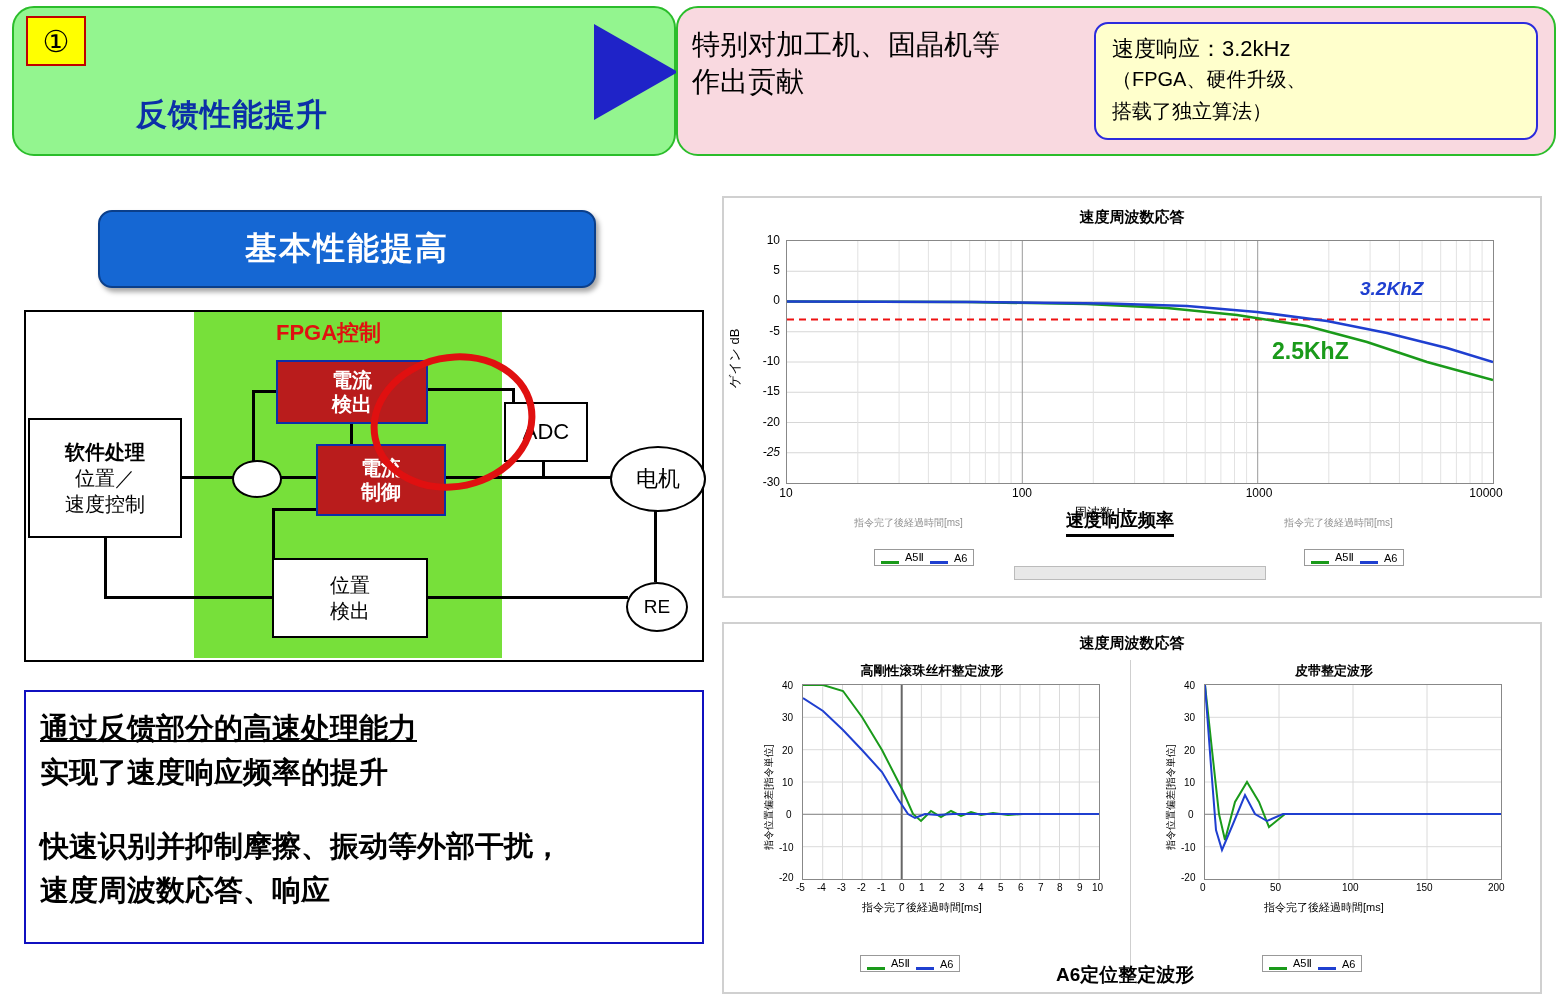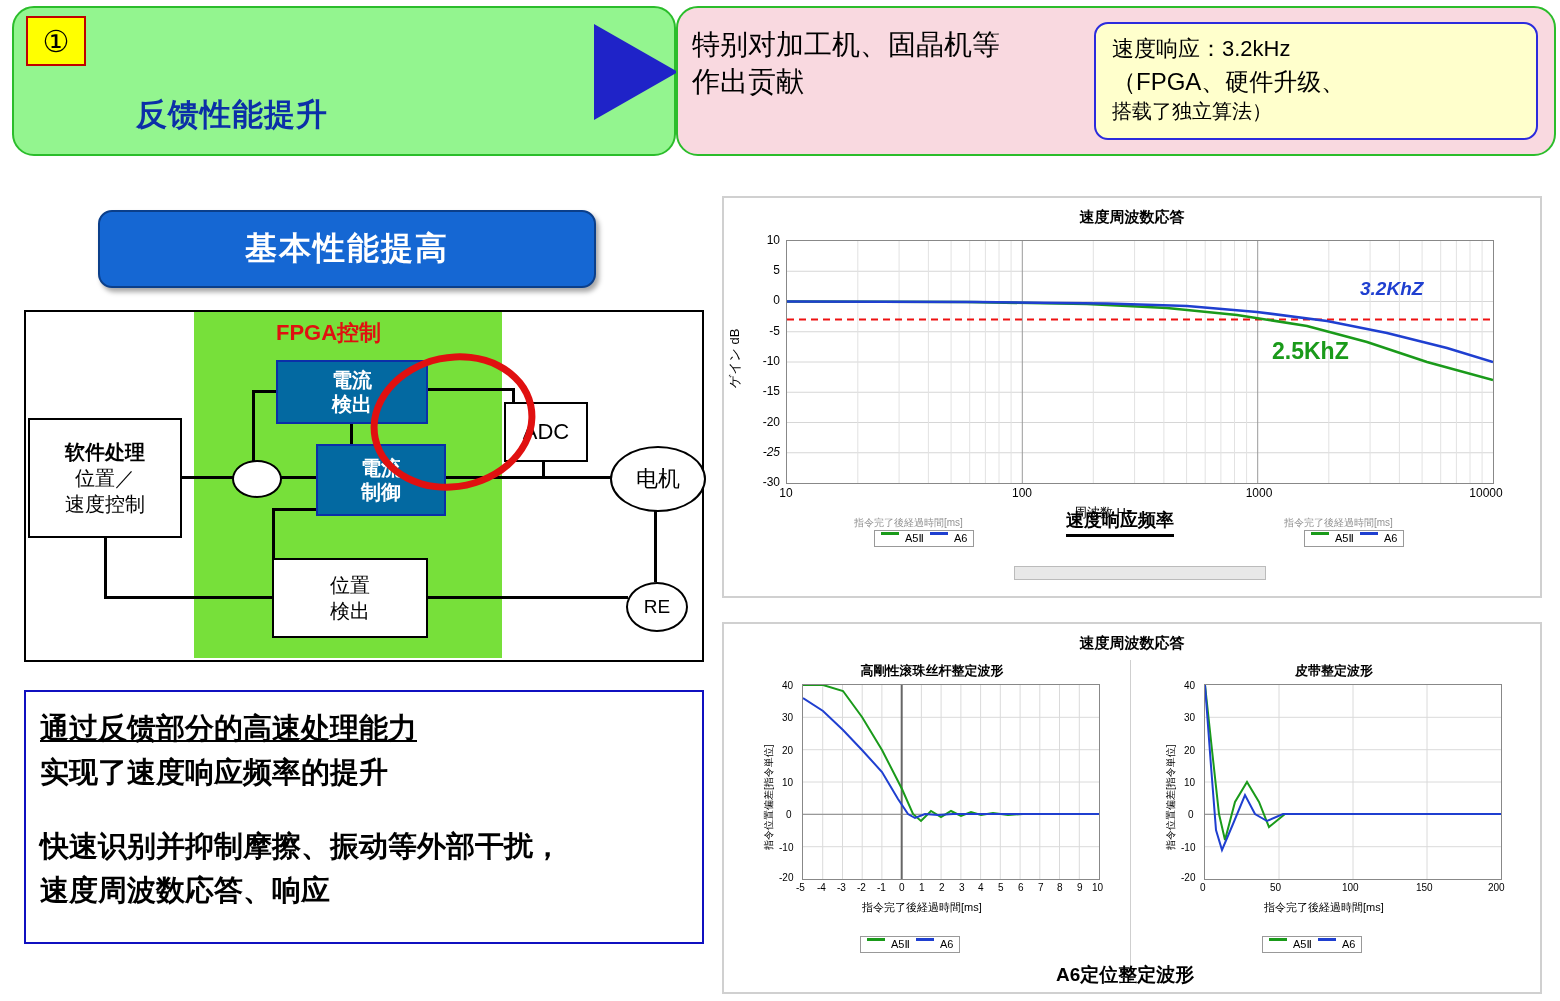--- a/index.html
+++ b/index.html
@@ -39,37 +39,37 @@
   }
   .hdr-pink-text{
     position:absolute;left:14px;top:18px;
     font-size:28px;line-height:37px;color:#000;
   }
   .hdr-yellow{
     position:absolute;left:1086px;top:16px;width:440px;height:114px;
     background:#ffffcc;border:2px solid #2b2bdd;border-radius:14px;
   }
   .hdr-yellow-l1{position:absolute;left:16px;top:10px;font-size:22px;color:#000;}
-  .hdr-yellow-l2{position:absolute;left:16px;top:42px;font-size:24px;color:#000;}
+  .hdr-yellow-l2{position:absolute;left:16px;top:42px;font-size:20px;color:#000;}
   .hdr-yellow-l3{position:absolute;left:16px;top:74px;font-size:20px;color:#000;}
 
   
   .blue-pill{
     position:absolute;left:98px;top:210px;width:494px;height:74px;
     background:#1567d3;border:2px solid #0b3f8a;border-radius:14px;
     box-shadow:3px 4px 5px rgba(0,0,0,.35);
     display:flex;align-items:center;justify-content:center;
     color:#fff;font-size:32px;font-weight:bold;letter-spacing:2px;
   }
 
   .blockdiag{position:absolute;left:24px;top:310px;width:676px;height:348px;
              border:2px solid #000;background:#fff;}
   .bd-green{position:absolute;left:168px;top:0px;width:308px;height:346px;background:#77e03a;}
   .bd-fpga{position:absolute;left:250px;top:6px;font-size:22px;font-weight:bold;color:#e01010;}
-  .bd-box{position:absolute;background:#0369a1;border:2px solid #0b2fa8;color:#fff;
+  .bd-box{position:absolute;background:#b91c1c;border:2px solid #0b2fa8;color:#fff;
           display:flex;flex-direction:column;align-items:center;justify-content:center;
           font-size:20px;font-weight:bold;line-height:24px;}
   .bd-cur-det{left:250px;top:48px;width:148px;height:60px;}
   .bd-cur-ctl{left:290px;top:132px;width:126px;height:68px;}
   .bd-white{position:absolute;background:#fff;border:2px solid #000;
             display:flex;flex-direction:column;align-items:center;justify-content:center;
             font-size:20px;line-height:26px;}
   .bd-soft{left:2px;top:106px;width:150px;height:116px;}
   .bd-adc{left:478px;top:90px;width:80px;height:56px;font-size:22px;}
   .bd-pos{left:246px;top:246px;width:152px;height:76px;}
@@ -95,21 +95,21 @@
   .chart-top{position:absolute;left:722px;top:196px;width:816px;height:398px;
              border:2px solid #d0d0d0;background:#fff;}
   .chart-bot{position:absolute;left:722px;top:622px;width:816px;height:368px;
              border:2px solid #d0d0d0;background:#fff;}
   .ct-title{position:absolute;width:100%;top:10px;text-align:center;font-size:15px;font-weight:bold;color:#000;}
   .plotbox{position:absolute;border:1px solid #888;background:#fff;}
   .ylab{position:absolute;font-size:12px;color:#000;text-align:right;}
   .xlab{position:absolute;font-size:12px;color:#000;text-align:center;}
   .axis-title{position:absolute;font-size:13px;color:#000;}
   .leg{position:absolute;border:1px solid #999;background:#fff;
-       display:flex;align-items:flex-start;gap:6px;padding:1px 6px;font-size:11px;}
+       display:flex;align-items:flex-end;gap:6px;padding:1px 6px;font-size:11px;margin-top:19px;}
   .leg .sw{display:inline-block;width:18px;height:3px;}
   .ann-blue{position:absolute;color:#1f3fd0;font-size:19px;font-weight:bold;}
   .ann-green{position:absolute;color:#1a9a1a;font-size:23px;font-weight:bold;}
   .uline{position:absolute;font-size:18px;font-weight:bold;color:#000;
          border-bottom:3px solid #000;padding-bottom:2px;}
   .caption{position:absolute;font-size:19px;font-weight:bold;color:#000;}
   .small-title{position:absolute;font-size:13px;font-weight:bold;color:#000;text-align:center;}
   .tiny{position:absolute;font-size:10px;color:#000;}
   .ghost{position:absolute;font-size:10px;color:#333;opacity:.55;}
   .strip{position:absolute;background:#e8e8e8;border:1px solid #bbb;}

